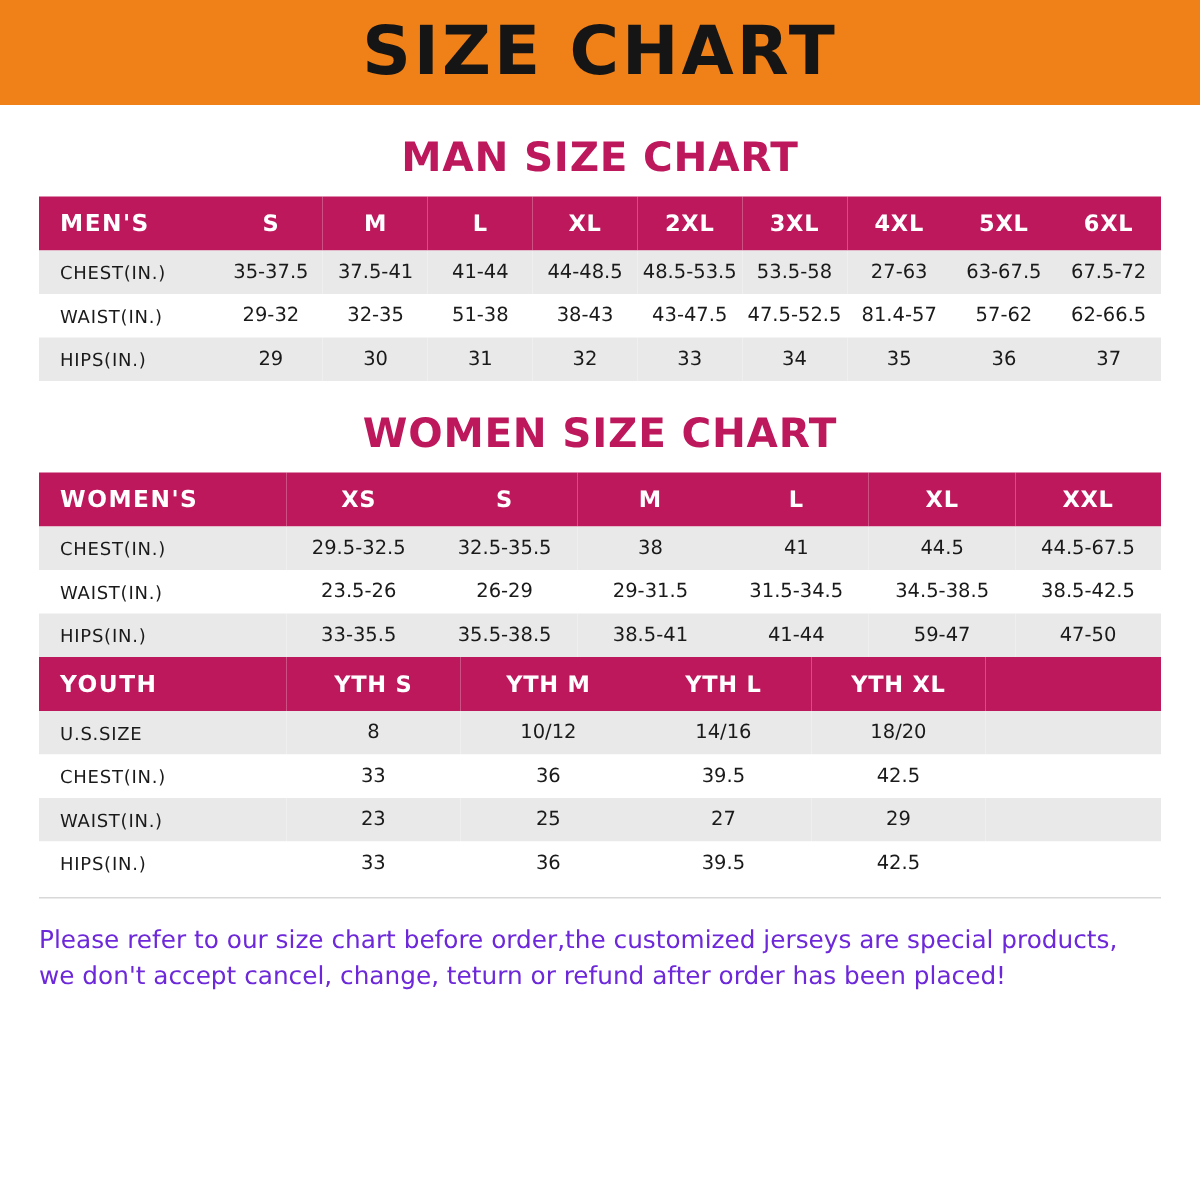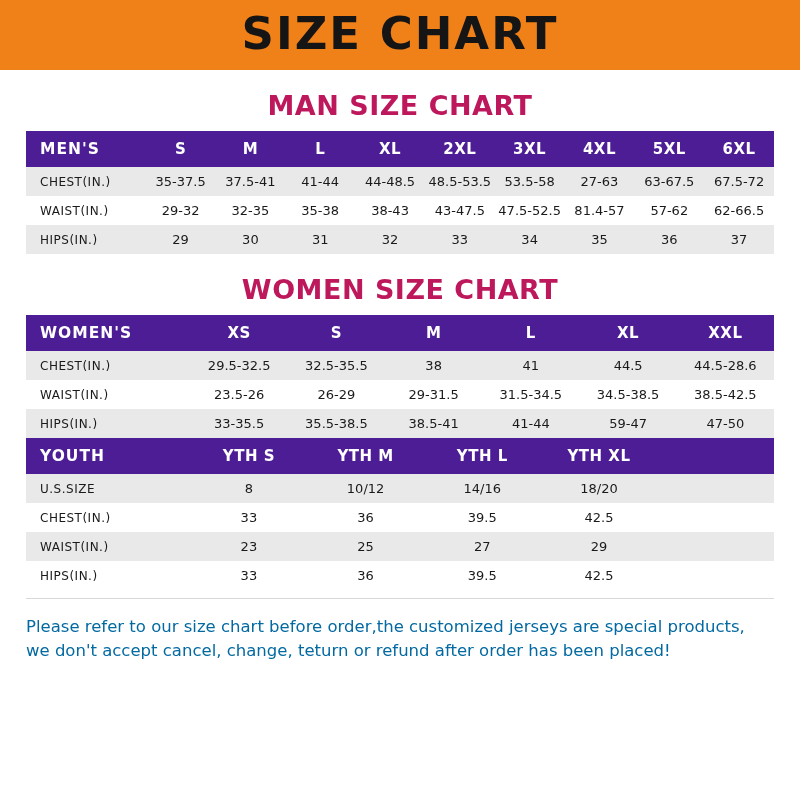--- a/index.html
+++ b/index.html
@@ -51,21 +51,21 @@
   }
   .chart-wrap {
     padding: 0 26px;
   }
   table.size-table {
     width: 100%;
     border-collapse: collapse;
     table-layout: fixed;
   }
   table.size-table thead th {
-    background: #4c1d95;
+    background: #be185d;
     color: #ffffff;
     font-weight: bold;
     font-size: 15px;
     padding: 9px 2px;
     text-align: center;
     letter-spacing: 0.5px;
   }
   table.size-table thead th.rowhead {
     text-align: left;
     padding-left: 14px;
@@ -89,21 +89,21 @@
   table.size-table tbody tr.even td { background: #ffffff; }
 
   
   table.women td.rowlabel { padding-left: 30px; }
   table.youth td.rowlabel { padding-left: 30px; margin-top: 28px; }
 
   
   .footer-note {
     margin-top: 16px;
     padding: 0 26px;
-    color: #0369a1;
+    color: #6d28d9;
     font-size: 16.5px;
     line-height: 1.45;
     text-align: left;
   }
   .footer-note .line { display: block; white-space: nowrap; }
   .divider {
     height: 1px;
     background: #d8d8d8;
     margin: 8px 26px 10px 26px;
   }
@@ -145,21 +145,21 @@
             <td>48.5-53.5</td>
             <td>53.5-58</td>
             <td>27-63</td>
             <td>63-67.5</td>
             <td>67.5-72</td>
           </tr>
           <tr class="even">
             <td class="rowlabel">WAIST(IN.)</td>
             <td>29-32</td>
             <td>32-35</td>
-            <td>35-38</td>
+            <td>51-38</td>
             <td>38-43</td>
             <td>43-47.5</td>
             <td>47.5-52.5</td>
             <td>81.4-57</td>
             <td>57-62</td>
             <td>62-66.5</td>
           </tr>
           <tr class="odd">
             <td class="rowlabel">HIPS(IN.)</td>
             <td>29</td>
@@ -193,21 +193,21 @@
           </tr>
         </thead>
         <tbody>
           <tr class="odd">
             <td class="rowlabel">CHEST(IN.)</td>
             <td>29.5-32.5</td>
             <td>32.5-35.5</td>
             <td>38</td>
             <td>41</td>
             <td>44.5</td>
-            <td>44.5-28.6</td>
+            <td>44.5-67.5</td>
           </tr>
           <tr class="even">
             <td class="rowlabel">WAIST(IN.)</td>
             <td>23.5-26</td>
             <td>26-29</td>
             <td>29-31.5</td>
             <td>31.5-34.5</td>
             <td>34.5-38.5</td>
             <td>38.5-42.5</td>
           </tr>

